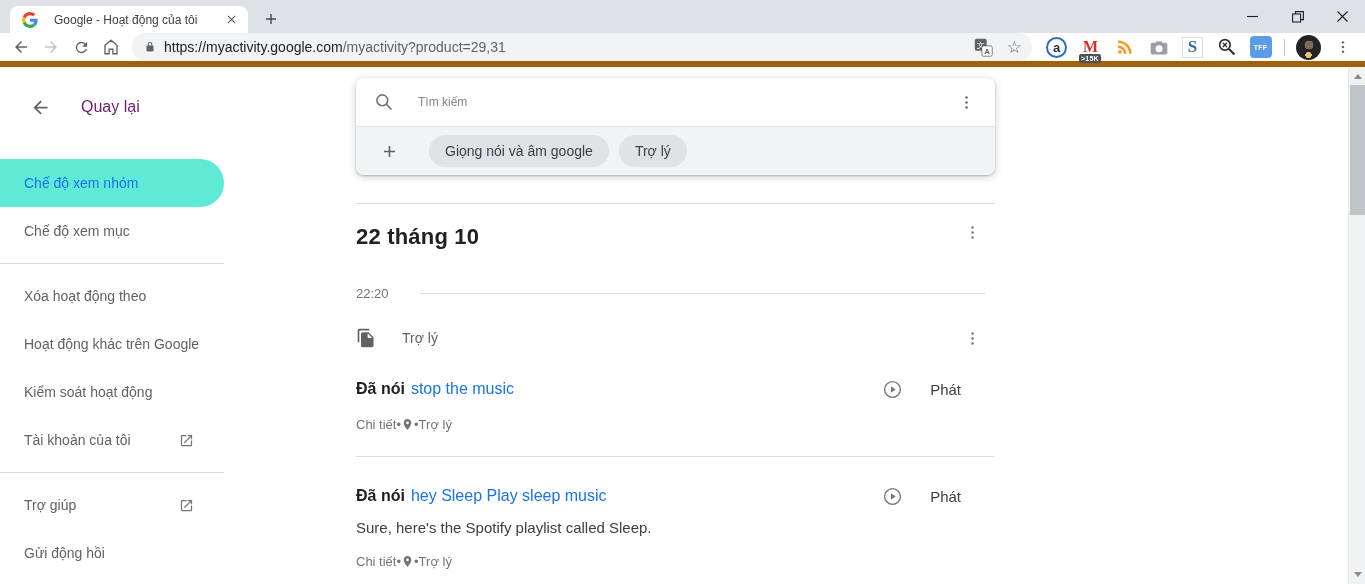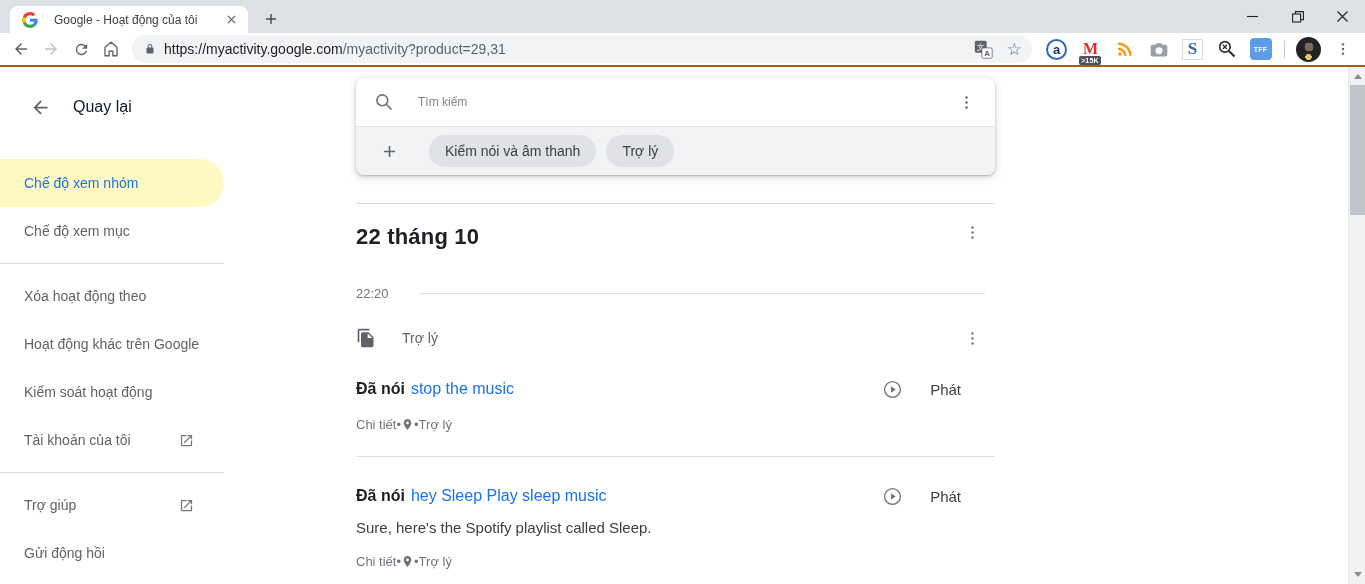--- a/index.html
+++ b/index.html
@@ -11,21 +11,21 @@
   .tab { position:absolute; left:10px; top:6px; width:238px; height:27px;
     background:#fff; border-radius:8px 8px 0 0; display:flex; align-items:center; padding:0 8px 0 12px; }
   .tab-fav { width:16px; height:16px; flex:0 0 16px; }
   .tab-title { margin-left:16px; font-size:12px; color:#3c4043; flex:1; white-space:nowrap; overflow:hidden; }
   .tab-close { width:18px; height:18px; display:flex; align-items:center; justify-content:center; border-radius:50%; }
   .newtab-btn { position:absolute; left:258px; top:7px; width:26px; height:24px;
     display:flex; align-items:center; justify-content:center; }
   .win-controls { position:absolute; right:0; top:0; height:33px; display:flex; }
   .win-btn { width:45px; height:33px; display:flex; align-items:center; justify-content:center; }
 
-  .toolbar { position:relative; height:34px; background:#fff; border-bottom:2px solid #a16207;
+  .toolbar { position:relative; height:34px; background:#fff; border-bottom:6px solid #a16207;
     display:flex; align-items:center; padding:0 6px; }
   .nav-btn { width:30px; height:30px; display:flex; align-items:center; justify-content:center; border-radius:50%; flex:0 0 auto; }
   .omnibox { flex:0 0 auto; width:900px; height:28px; margin-left:6px; background:#f1f3f4; border-radius:14px;
     display:flex; align-items:center; padding:0 10px 0 12px; }
   .omni-url { margin-left:8px; font-size:14px; white-space:nowrap; overflow:hidden; flex:1; }
   .omni-host { color:#202124; }
   .omni-path { color:#5f6368; }
   .omni-star { font-size:17px; color:#5f6368; margin-left:14px; line-height:1; }
   .ext-row { display:flex; align-items:center; margin-left:12px; gap:9px; }
   .ext-btn { width:25px; height:25px; display:flex; align-items:center; justify-content:center; position:relative; }
@@ -41,25 +41,25 @@
   .ext-sep { width:1px; height:17px; background:#c6c9cc; margin:0 2px; }
   .avatar { width:25px; height:25px; border-radius:50%;
     background: radial-gradient(circle at 50% 80%, #e8c36a 0 13%, rgba(0,0,0,0) 14%),
                 radial-gradient(circle at 52% 40%, #7a6a57 0 22%, rgba(0,0,0,0) 23%), #232327; }
 
   
   .page { position:relative; height:517px; background:#fff; }
 
   .sidebar { position:absolute; left:0; top:0; width:224px; padding-top:20px; }
   .back-row { height:40px; display:flex; align-items:center; padding-left:30px; }
-  .back-label { margin-left:22px; font-size:16px; color:#0f172a; }
+  .back-label { margin-left:30px; font-size:16px; color:#701a75; }
   .nav-list { margin-top:32px; }
   .nav-item { height:48px; display:flex; align-items:center; padding-left:24px; font-size:14px;
     font-weight:500; color:#5f6368; }
-  .nav-item.active { color:#1a73e8; background:#fef9c3; border-radius:0 24px 24px 0; }
+  .nav-item.active { color:#1a73e8; background:#5eead4; border-radius:0 24px 24px 0; }
   .side-div { height:1px; background:#dadce0; margin:8px 0; }
   .ext-link-icon { margin-left:auto; margin-right:30px; display:flex; }
 
   .main { position:absolute; left:356px; top:0; width:639px; }
 
   .search-card { margin-top:11px; border-radius:8px; overflow:hidden; background:#fff;
     box-shadow:0 1px 2px rgba(60,64,67,.3), 0 2px 6px 2px rgba(60,64,67,.15); }
   .search-row { height:48px; display:flex; align-items:center; padding:0 14px 0 18px; }
   .search-ph { margin-left:24px; font-size:12px; color:#80868b; flex:1; }
   .filter-row { height:49px; background:#f1f3f4; border-top:1px solid #e3e5e8; display:flex; align-items:center; padding:0 14px 0 18px; }
@@ -300,21 +300,21 @@
             </svg>
         </span>
       </div>
       <div class="filter-row">
         <span class="nav-btn">
           <svg width="19" height="19" viewBox="0 0 24 24">
               <path d="M12 5v14M5 12h14" stroke="#5f6368" stroke-width="2"></path>
             </svg>
         </span>
         <div class="chips">
-          <span class="chip">Kiểm nói và âm thanh</span>
+          <span class="chip">Giọng nói và âm google</span>
           <span class="chip">Trợ lý</span>
         </div>
       </div>
     </div>
 
     <div class="group-top"></div>
 
     <div class="date-row">
       <span class="date-title">22 tháng 10</span>
       <span class="row-kebab">

